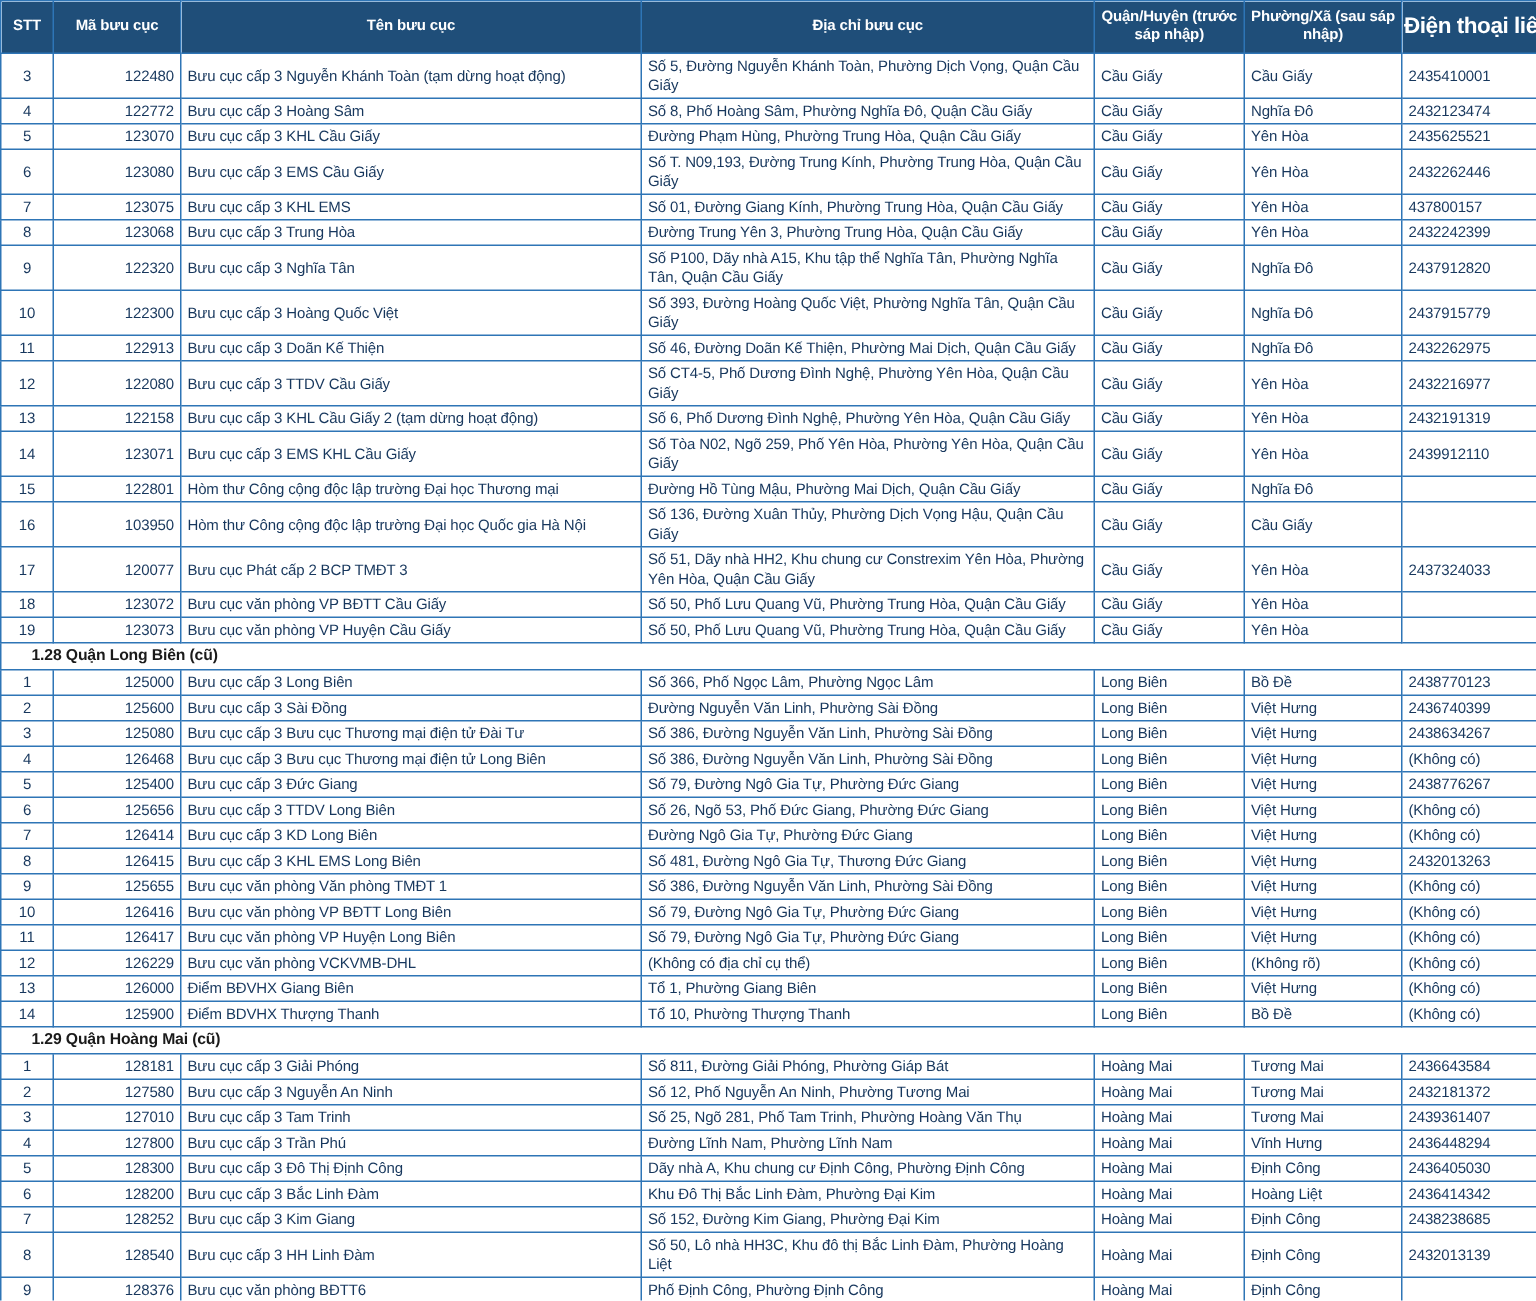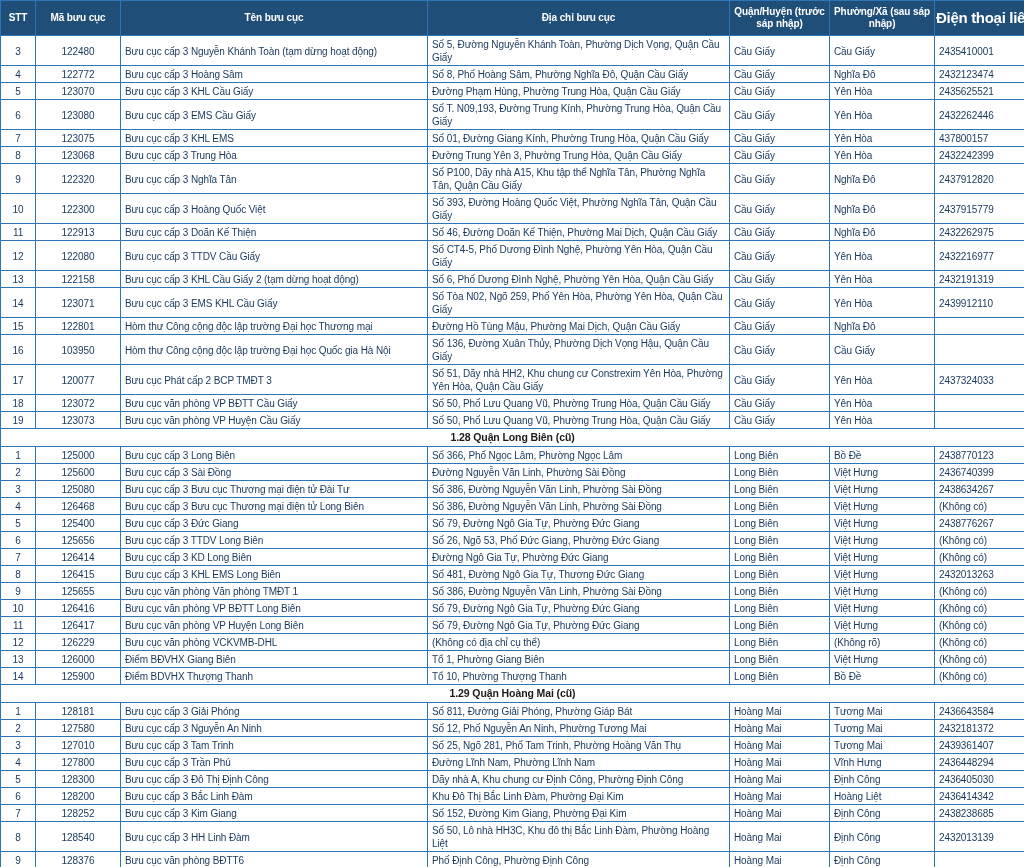--- a/index.html
+++ b/index.html
@@ -34,30 +34,30 @@
   td {
     font-size: 10px;
     line-height: 13px;
     color: var(--body-text, #17375D);
     padding: 2px 4px 1px 4px;
     letter-spacing: -0.1px;
     background: var(--row-bg, #ffffff);
     word-wrap: break-word;
   }
   .col-stt { text-align: center; padding-left: 1px; padding-right: 1px; }
-  .col-ma-buu-cuc { text-align: center; }
+  .col-ma-buu-cuc { text-align: right; }
   .col-ten-buu-cuc, .col-dia-chi, .col-quan-huyen, .col-phuong-xa { text-align: left; }
   .col-dien-thoai { text-align: left; padding-right: 7px; }
   .th-dien-thoai { white-space: nowrap; letter-spacing: -0.3px; font-size: 15px; }
   tr.section-row td {
     font-weight: bold;
     color: var(--section-text, #1a1a1a);
     font-size: 10.5px;
     padding: 2px 20px;
-    text-align: center;
+    text-align: left;
   }
 </style>
 </head>
 <body>
 
 <table data-name="post-office-table">
   <colgroup>
     <col style="width:35px">
     <col style="width:85px">
     <col style="width:307px">

